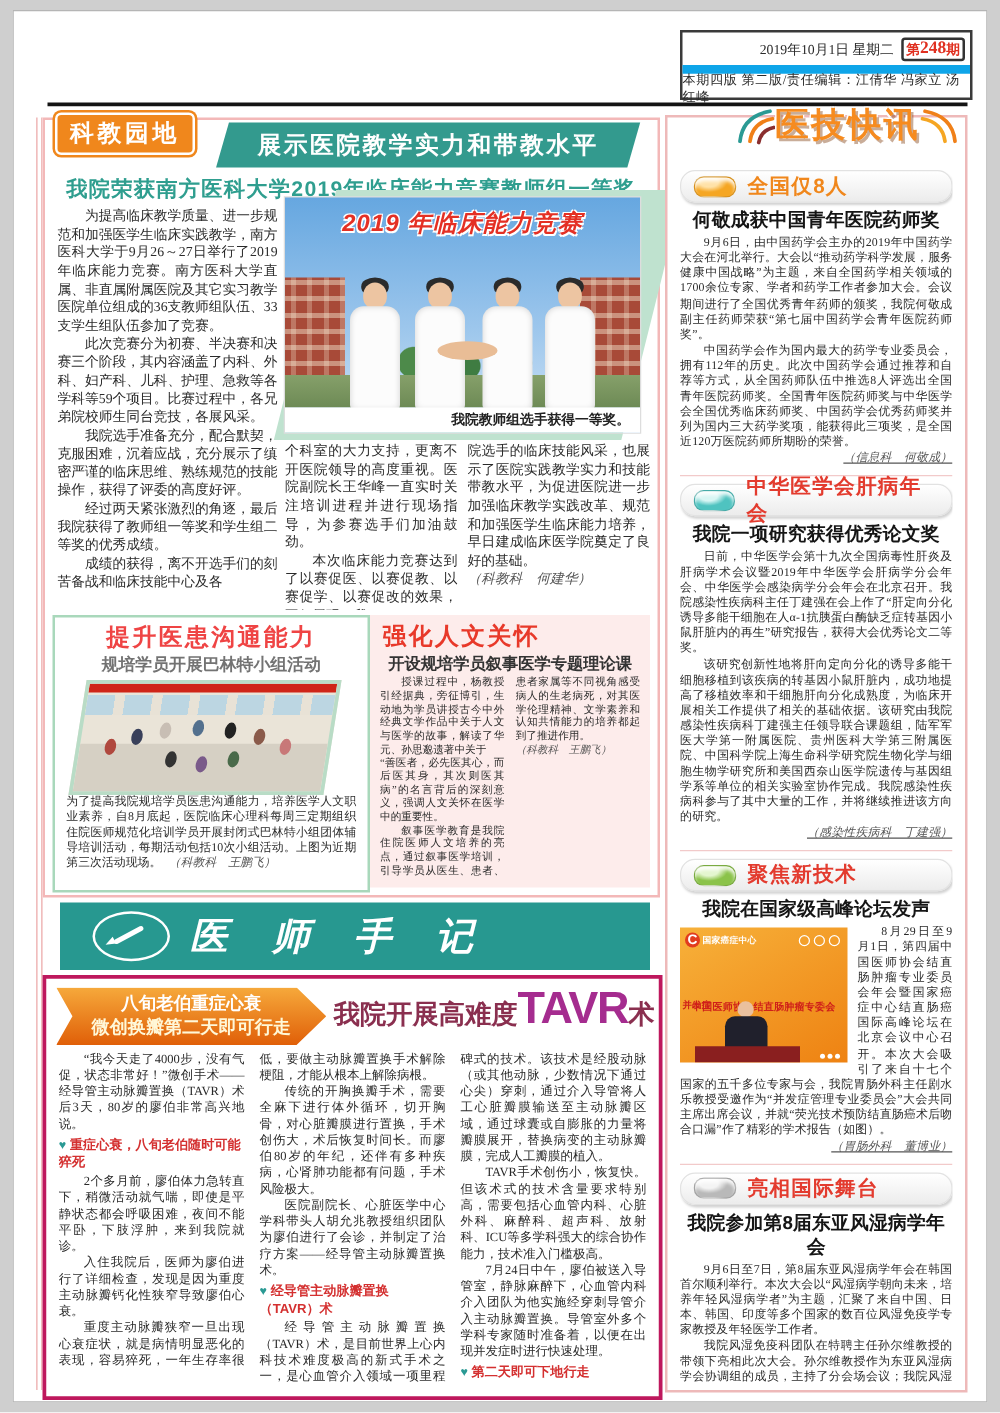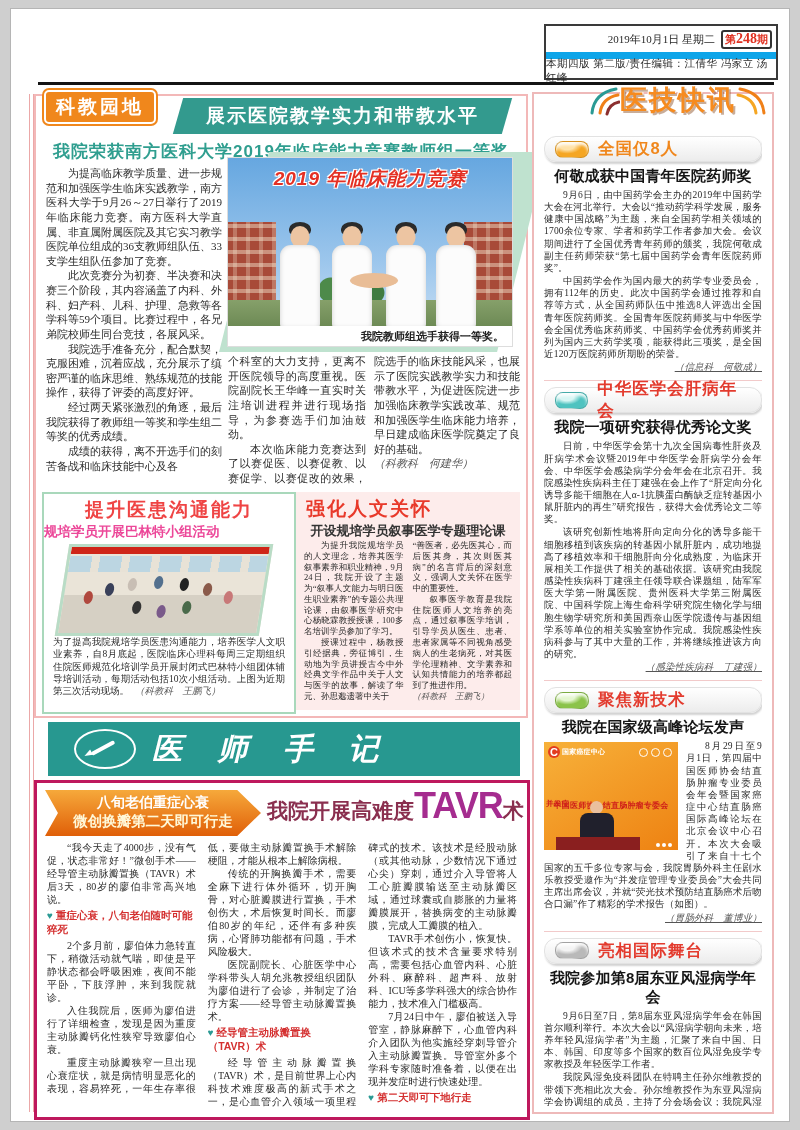--- a/index.html
+++ b/index.html
@@ -61,21 +61,21 @@
   .person .hair{position:absolute;top:-2px;left:50%;transform:translateX(-50%);width:22px;height:14px;background:#2b2b2b;border-radius:50% 50% 40% 40%;}
   .person .head{position:absolute;top:2px;left:50%;transform:translateX(-50%);width:19px;height:21px;background:#edc5a2;border-radius:50% 50% 45% 45%;}
   .person .coat{position:absolute;top:21px;left:0;width:40px;height:83px;background:#fcfcfc;border-radius:11px 11px 4px 4px;box-shadow:inset 0 0 5px rgba(0,0,0,.18);}
   .hands{position:absolute;bottom:58px;left:122px;width:48px;height:15px;background:#e9bd96;border-radius:50%;}
   .photo1-cap{position:absolute;bottom:0;left:0;right:0;height:20px;background:#fff;line-height:20px;
           text-align:right;padding-right:8px;font-weight:bold;font-size:11px;color:#222;}
 
   
   .boxA{position:absolute;left:6px;top:396px;width:250px;height:218px;border:2px solid #a9d8bb;background:#fff;}
   .boxA-title{margin-top:3px;text-align:center;color:#ef4444;font:bold 19px "Liberation Sans",sans-serif;letter-spacing:2px;}
-  .boxA-sub{text-align:left;color:#ec4899;font:bold 13.5px "Liberation Sans",sans-serif;}
+  .boxA-sub{text-align:center;color:#737373;font:bold 13.5px "Liberation Sans",sans-serif;}
   .photoA{position:absolute;left:18px;top:50px;width:198px;height:86px;transform:skewX(-9deg);
           border:3px solid #b9dcc6;background:#eae4d8;overflow:hidden;}
   .pa-banner{position:absolute;top:0;left:0;right:0;height:7px;background:#cf2518;}
   .pa-win{position:absolute;top:9px;left:0;right:0;height:16px;background:repeating-linear-gradient(90deg,#bcd6e2 0 22px,#e8e2d6 22px 30px);}
   .pa-floor{position:absolute;bottom:0;left:0;right:0;height:38px;background:#d6d0c4;}
   .dot{position:absolute;width:9px;height:13px;border-radius:50%;}
   .boxA-text{position:absolute;left:9px;top:142px;width:232px;height:70px;font-size:9.5px;line-height:1.3;text-align:justify;overflow:hidden;}
   .boxA-text .lead{text-indent:2em;display:inline;}
   .byline-inline{font-style:italic;color:#555;margin-left:6px;}
 
@@ -243,21 +243,20 @@
       </div>
       <div class="boxA-text">
         <span class="lead">为了提高我院规培学员医患沟通能力，培养医学人文职业素养，自8月底起，医院临床心理科每周三定期组织住院医师规范化培训学员开展封闭式巴林特小组团体辅导培训活动，每期活动包括10次小组活动。上图为近期第三次活动现场。</span><span class="byline-inline">（科教科　王鹏飞）</span>
       </div>
     </div>
 
     <div class="boxB">
       <div class="boxB-title">强化人文关怀</div>
       <div class="boxB-sub">开设规培学员叙事医学专题理论课</div>
       <div class="boxB-cols bodytxt">
-        <p>为提升我院规培学员的人文理念，培养其医学叙事素养和职业精神，9月24日，我院开设了主题为“叙事人文能力与明日医生职业素养”的专题公共理论课，由叙事医学研究中心杨晓霖教授授课，100多名培训学员参加了学习。</p>
         <p>授课过程中，杨教授引经据典，旁征博引，生动地为学员讲授古今中外经典文学作品中关于人文与医学的故事，解读了华元、孙思邈遗著中关于</p>
         <p class="cont">“善医者，必先医其心，而后医其身，其次则医其病”的名言背后的深刻意义，强调人文关怀在医学中的重要性。</p>
         <p>叙事医学教育是我院住院医师人文培养的亮点，通过叙事医学培训，引导学员从医生、患者、患者家属等不同视角感受病人的生老病死，对其医学伦理精神、文学素养和认知共情能力的培养都起到了推进作用。</p>
         <p class="byline cont">（科教科　王鹏飞）</p>
       </div>
     </div>
   </div>
 
   <div class="abs notes">
     <span class="pen-badge">

